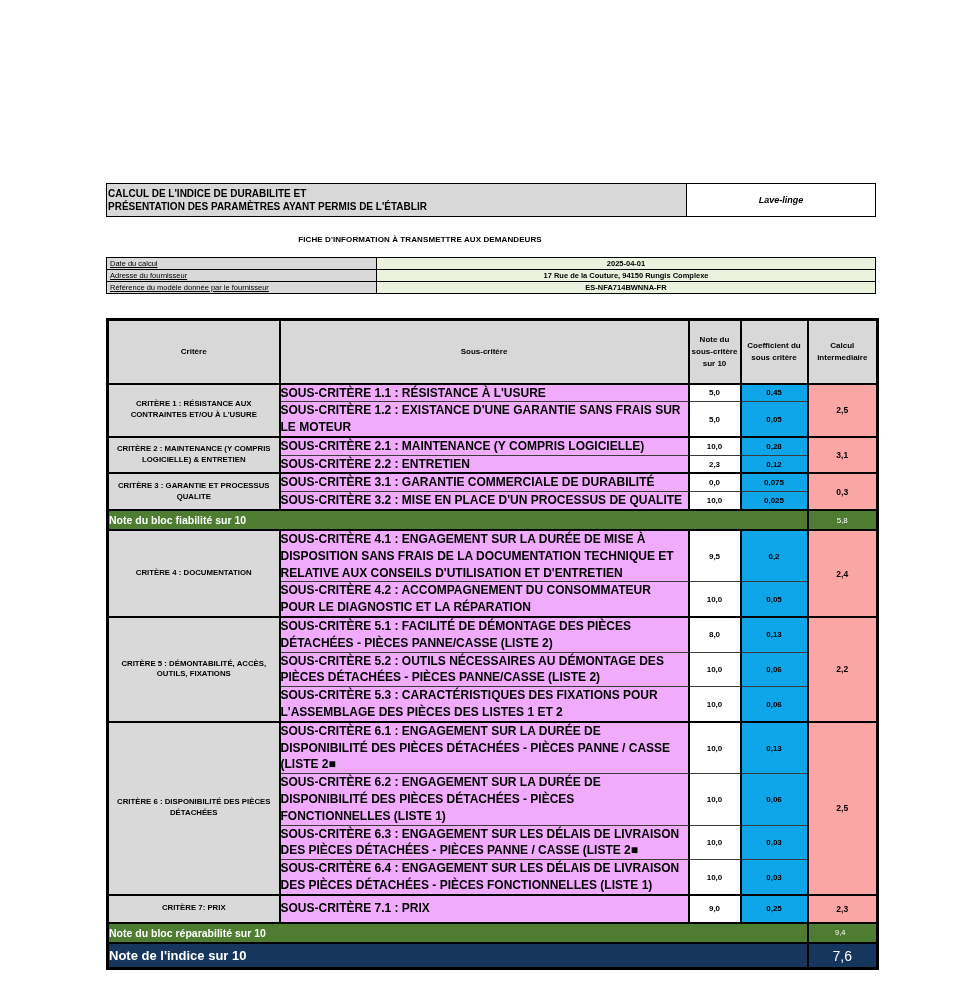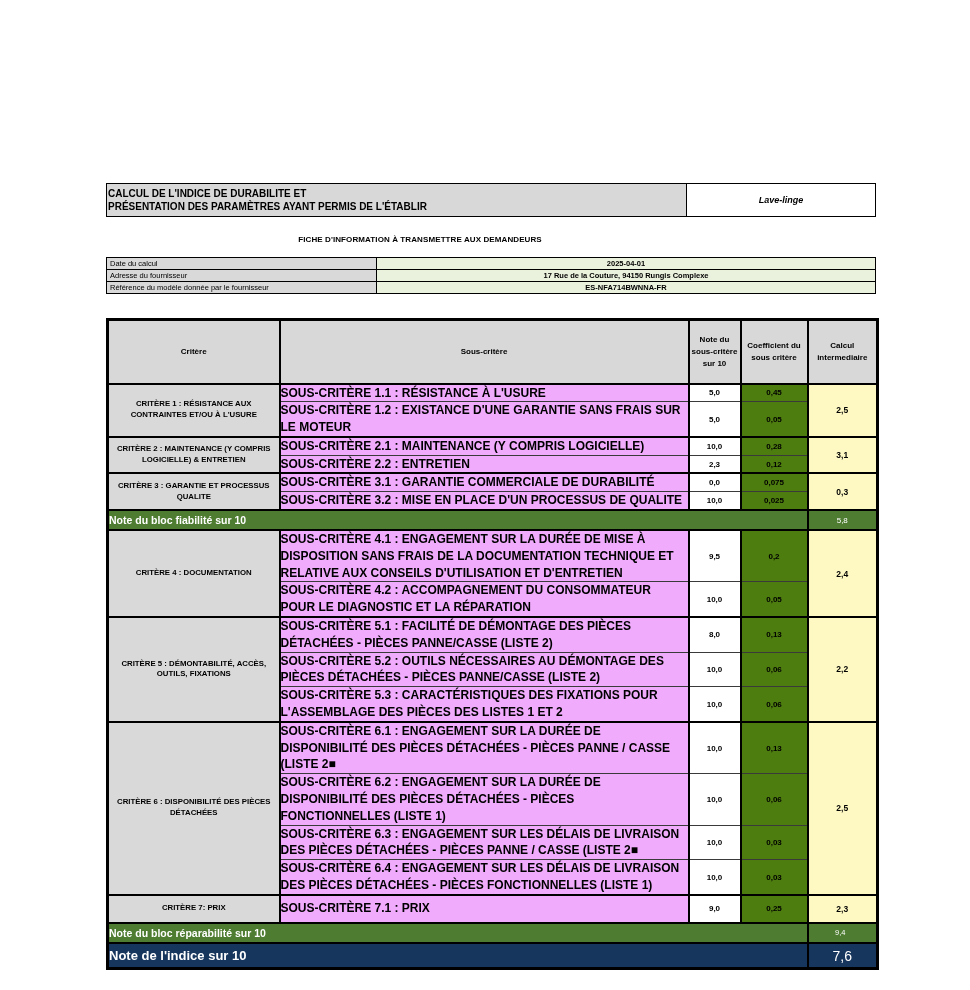--- a/index.html
+++ b/index.html
@@ -20,39 +20,39 @@
     font-size:9px;vertical-align:middle;}
 
   
   #subtitle{left:106px;top:235px;width:628px;text-align:center;
     font-size:8px;font-weight:bold;letter-spacing:0.1px;}
 
   
   #info-block{left:106px;top:257px;width:770px;}
   .info-tbl{width:770px;border-collapse:collapse;table-layout:fixed;}
   .info-tbl td{border:1px solid #000;height:11px;padding:0 3px;overflow:hidden;}
-  .info-label{width:263px;background:#d9d9d9;font-size:7.5px;text-align:left;}
+  .info-label{width:263px;background:#d9d9d9;font-size:7.5px;text-align:left;text-decoration:underline;}
   .info-value{background:#eaf1dd;font-size:7.5px;font-weight:bold;text-align:center;}
 
   
   #main-block{left:106px;top:318px;width:770px;}
   .main-tbl{width:770px;border-collapse:collapse;table-layout:fixed;border:3px solid #000;}
   .main-tbl td{border-left:2px solid #000;border-right:2px solid #000;
     border-top:1px solid #3a3a3a;border-bottom:1px solid #3a3a3a;
     padding:0;overflow:hidden;}
   .main-tbl tr.gstart td{border-top:2px solid #000;}
   .hdr td{background:#d8d8d8;font-size:8px;font-weight:bold;text-align:center;
     vertical-align:middle;line-height:1.45;padding:0 2px;}
   .crit{background:#d9d9d9;font-weight:bold;font-size:7.8px;text-align:center;
     vertical-align:middle;padding:0 5px;line-height:1.4;}
   .sub{background:#f0abfc;font-weight:bold;font-size:12px;text-align:left;
     vertical-align:middle;padding:1px 3px;line-height:1.4;}
   .note{background:#ffffff;font-weight:bold;font-size:8px;text-align:center;vertical-align:middle;}
-  .coef{background:#4d7c0f;font-weight:bold;font-size:8px;text-align:center;vertical-align:middle;}
-  .calc{background:#fef9c3;font-weight:bold;font-size:8.5px;text-align:center;vertical-align:middle;}
+  .coef{background:#0ea5e9;font-weight:bold;font-size:8px;text-align:center;vertical-align:middle;}
+  .calc{background:#fca5a5;font-weight:bold;font-size:8.5px;text-align:center;vertical-align:middle;}
 
   .band td{border-top:2.6px solid #000;border-bottom:2.6px solid #000;}
   .band .band-label{color:#fff;font-weight:bold;padding-right:7px;vertical-align:middle;}
   .band .band-value{color:#fff;font-weight:normal;vertical-align:middle;}
   .green td{background:#4e7c31;}
   .green .band-label{font-size:10.5px;}
   .green .band-value{font-size:8px;text-align:center;}
   .green.repar .band-value{text-align:center;font-size:7.5px;padding-right:4px;}
   .navy td{background:#17365d;}
   .navy .band-label{font-size:13px;}

